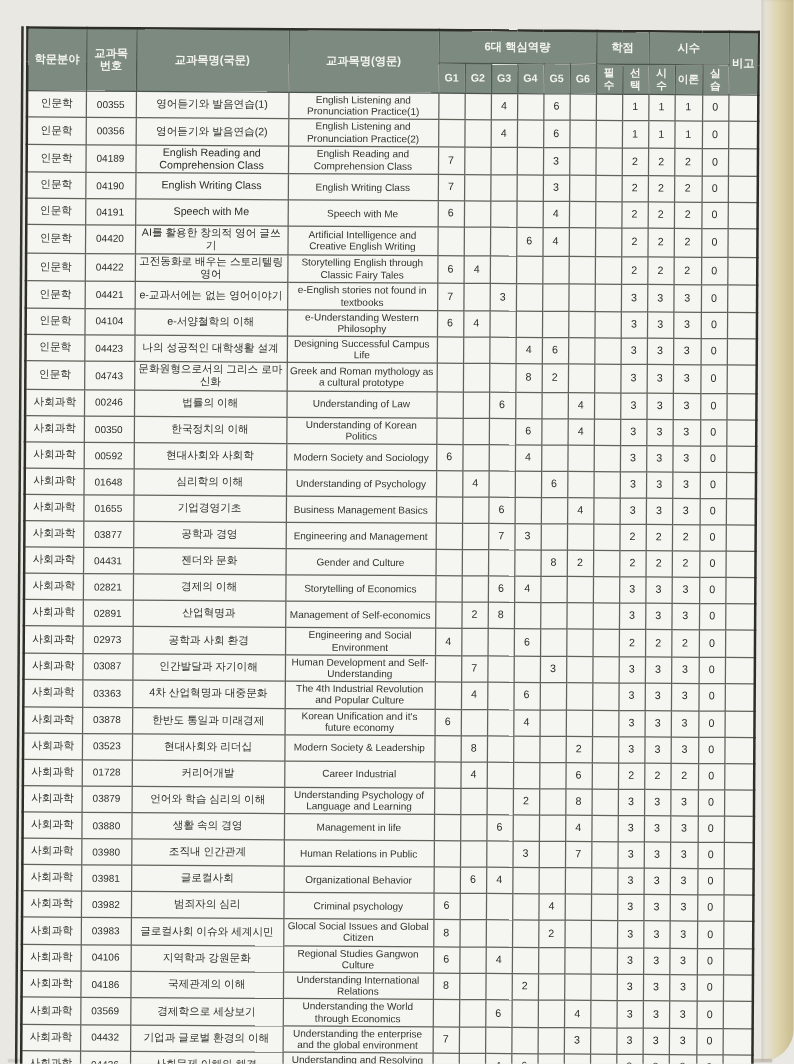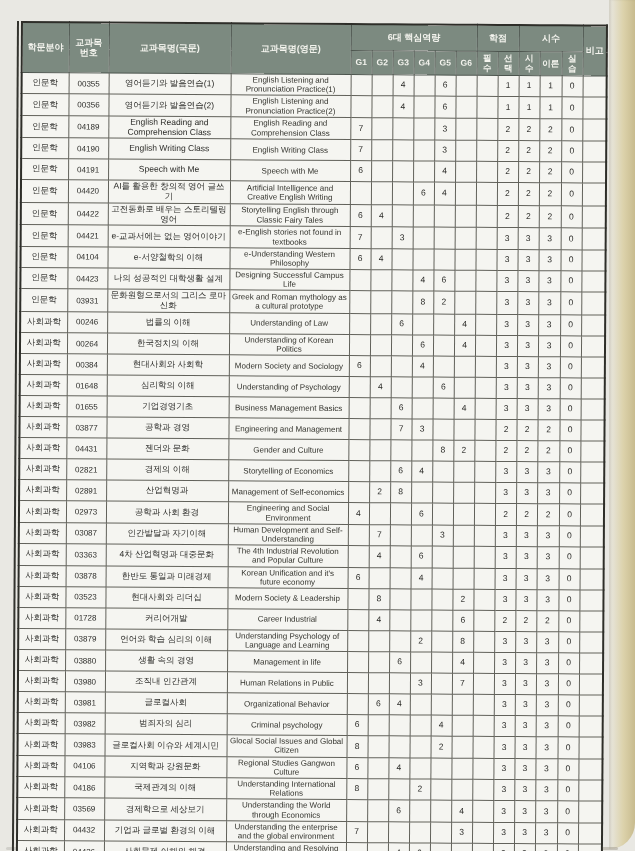--- a/index.html
+++ b/index.html
@@ -282,21 +282,21 @@
             <td class="c-g6"></td>
             <td class="c-required"></td>
             <td class="c-elective">3</td>
             <td class="c-hours">3</td>
             <td class="c-theory">3</td>
             <td class="c-practice">0</td>
             <td class="c-note"></td>
           </tr>
           <tr>
             <td class="c-field">인문학</td>
-            <td class="c-no">03931</td>
+            <td class="c-no">04743</td>
             <td class="c-name_kr">문화원형으로서의 그리스 로마 신화</td>
             <td class="c-name_en">Greek and Roman mythology as a cultural prototype</td>
             <td class="c-g1"></td>
             <td class="c-g2"></td>
             <td class="c-g3"></td>
             <td class="c-g4">8</td>
             <td class="c-g5">2</td>
             <td class="c-g6"></td>
             <td class="c-required"></td>
             <td class="c-elective">3</td>
@@ -318,39 +318,39 @@
             <td class="c-g6">4</td>
             <td class="c-required"></td>
             <td class="c-elective">3</td>
             <td class="c-hours">3</td>
             <td class="c-theory">3</td>
             <td class="c-practice">0</td>
             <td class="c-note"></td>
           </tr>
           <tr>
             <td class="c-field">사회과학</td>
-            <td class="c-no">00264</td>
+            <td class="c-no">00350</td>
             <td class="c-name_kr">한국정치의 이해</td>
             <td class="c-name_en">Understanding of  Korean Politics</td>
             <td class="c-g1"></td>
             <td class="c-g2"></td>
             <td class="c-g3"></td>
             <td class="c-g4">6</td>
             <td class="c-g5"></td>
             <td class="c-g6">4</td>
             <td class="c-required"></td>
             <td class="c-elective">3</td>
             <td class="c-hours">3</td>
             <td class="c-theory">3</td>
             <td class="c-practice">0</td>
             <td class="c-note"></td>
           </tr>
           <tr>
             <td class="c-field">사회과학</td>
-            <td class="c-no">00384</td>
+            <td class="c-no">00592</td>
             <td class="c-name_kr">현대사회와 사회학</td>
             <td class="c-name_en">Modern Society and  Sociology</td>
             <td class="c-g1">6</td>
             <td class="c-g2"></td>
             <td class="c-g3"></td>
             <td class="c-g4">4</td>
             <td class="c-g5"></td>
             <td class="c-g6"></td>
             <td class="c-required"></td>
             <td class="c-elective">3</td>

